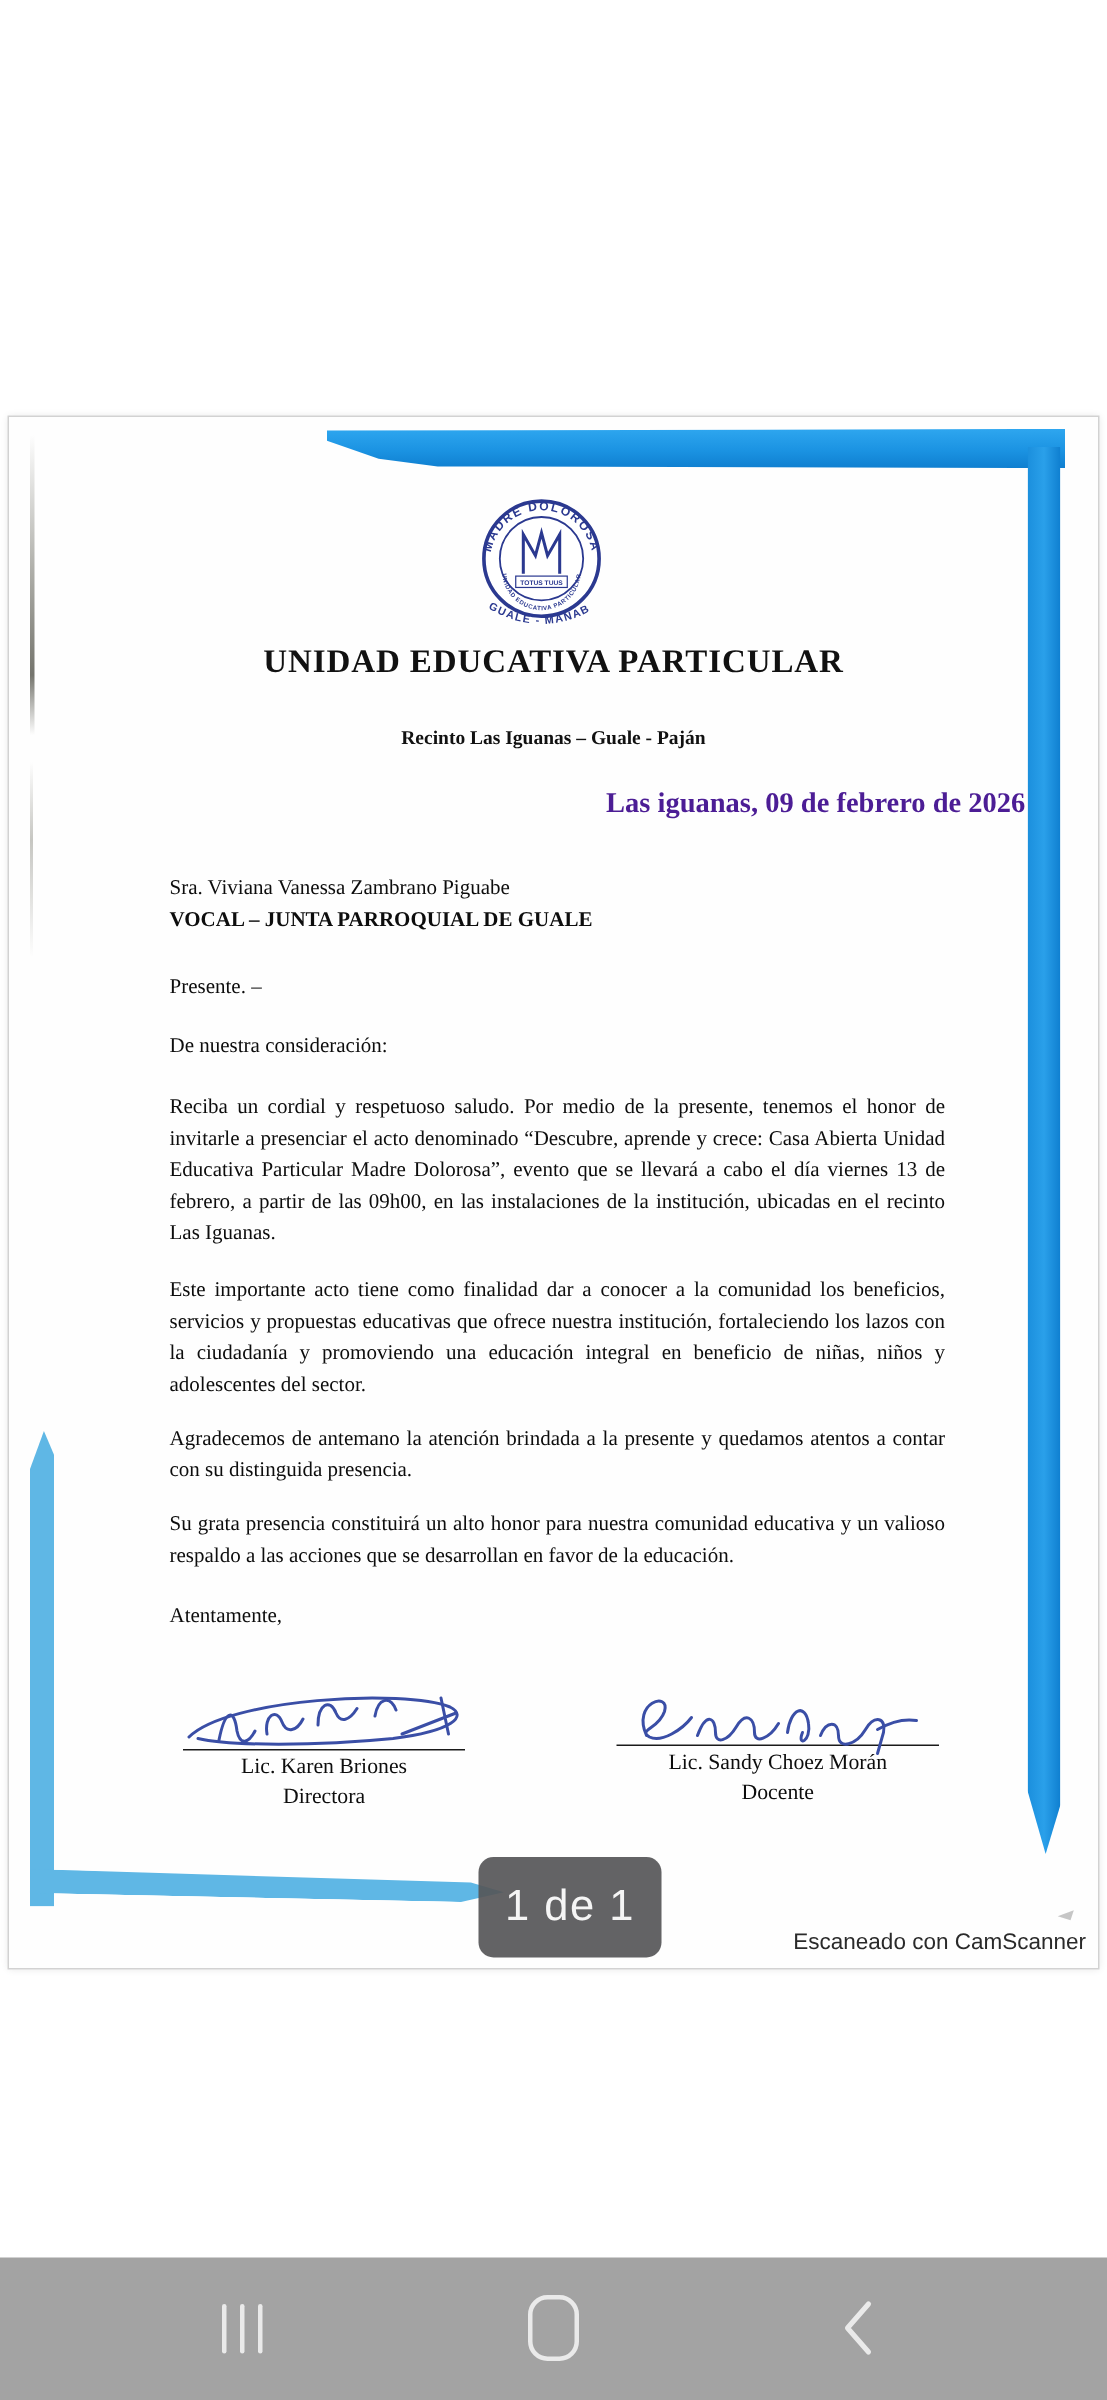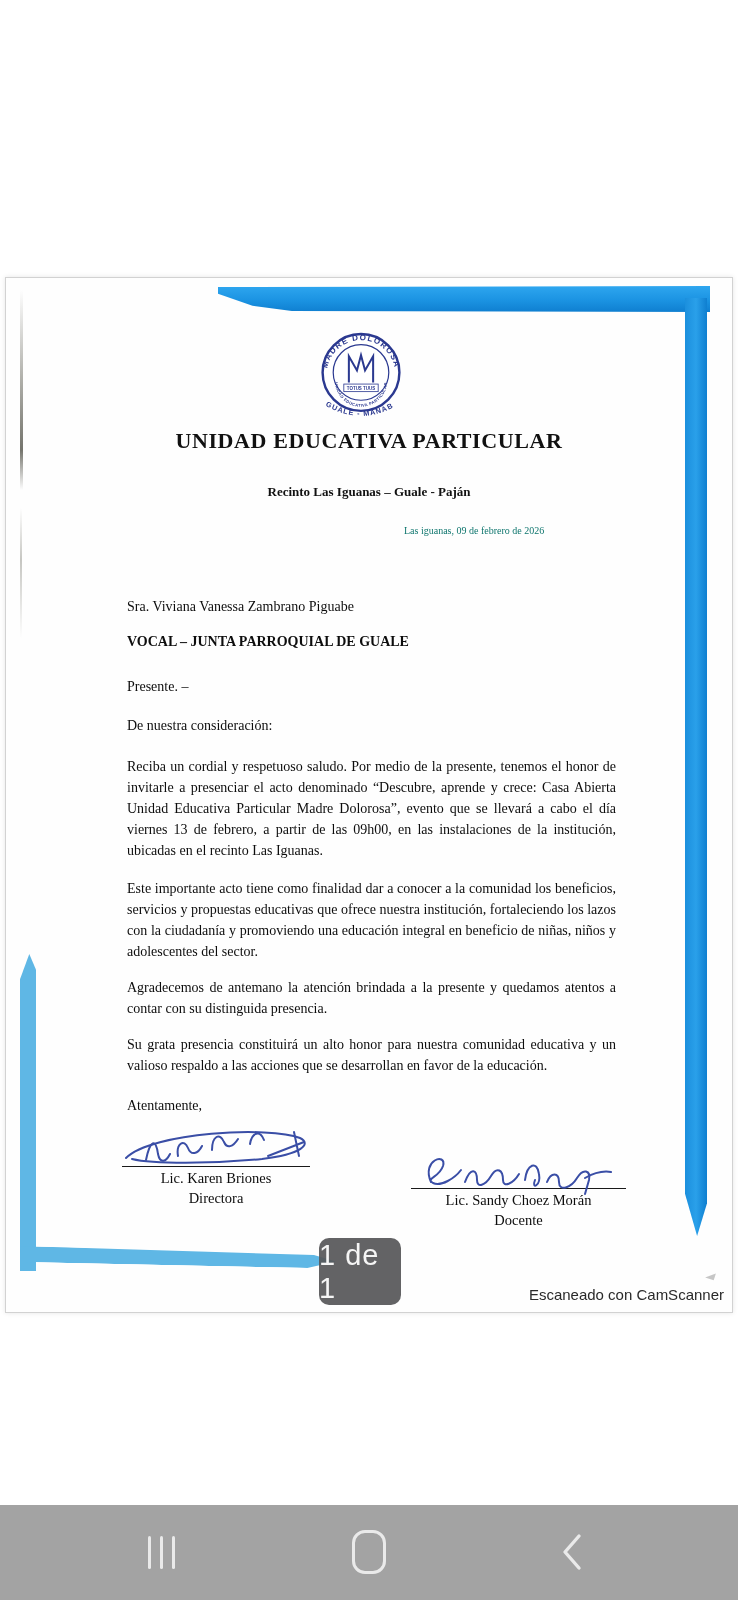--- a/index.html
+++ b/index.html
@@ -34,46 +34,46 @@
 
   
   .seal{position:absolute;left:309px;top:52px;width:92px;height:96px;}
   .lh-title1{position:absolute;left:0;top:150px;width:726px;text-align:center;
     font-size:22px;font-weight:bold;letter-spacing:.6px;color:#111;}
   .lh-title2{position:absolute;left:0;top:178px;width:726px;text-align:center;
     font-size:21px;font-weight:bold;color:#111;}
   .lh-sub{position:absolute;left:0;top:206px;width:726px;text-align:center;
     font-size:13px;font-weight:bold;color:#111;}
 
-  .date-line{position:absolute;left:398px;top:247px;font-size:10px;font-weight:normal;color:#0f766e;}
+  .date-line{position:absolute;left:398px;top:247px;font-size:19px;font-weight:bold;color:#4c1d95;}
 
   .letter-body{position:absolute;left:107px;top:304px;width:517px;color:#0d0d0d;}
-  .letter-body p{margin:14px;font-size:14px;line-height:21px;}
+  .letter-body p{margin:0;font-size:14px;line-height:21px;}
   .recipient-name{font-size:14.5px;}
   .recipient-role{font-size:14.5px;font-weight:bold;margin-bottom:24px !important;}
   .salutation{margin-bottom:18px !important;}
   .greeting{margin-bottom:20px !important;}
   .para{text-align:justify;}
   .para.p1{margin-bottom:17px !important;}
   .para.p2{margin-bottom:15px !important;}
   .para.p3{margin-bottom:19px !important;}
   .para.p4{margin-bottom:15px !important;}
   .para.p5{margin-bottom:1px !important;}
 
   
   .sig-block{position:absolute;text-align:center;color:#0d0d0d;}
   .sig-block.left{left:116px;top:888px;width:188px;}
-  .sig-block.right{left:405px;top:885px;width:215px;margin-top:25px;}
+  .sig-block.right{left:405px;top:885px;width:215px;}
   .sig-stroke{position:absolute;left:-10px;bottom:100%;margin-bottom:-8px;}
   .sig-line{border-top:1.6px solid #1a1a1a;height:0;margin-bottom:2px;}
   .sig-name{font-size:14.5px;line-height:19px;}
   .sig-title{font-size:14.5px;line-height:21px;}
 
   
-  .page-badge{position:absolute;left:313px;top:960px;width:82px;height:67px;
+  .page-badge{position:absolute;left:313px;top:960px;width:122px;height:67px;
     background:rgba(86,86,88,.92);border-radius:10px;display:flex;align-items:center;
     justify-content:center;font-family:"Liberation Sans",sans-serif;
     font-size:29px;color:#f5f5f5;letter-spacing:1px;}
 
   
   .cam-mark{position:absolute;left:700px;top:994px;width:0;height:0;
     border-left:9px solid transparent;border-bottom:7px solid #b3b3b3;
     transform:rotate(18deg);opacity:.75;}
   .cam-text{position:absolute;right:8px;top:1008px;font-family:"Liberation Sans",sans-serif;
     font-size:15px;color:#2a2a2a;}

